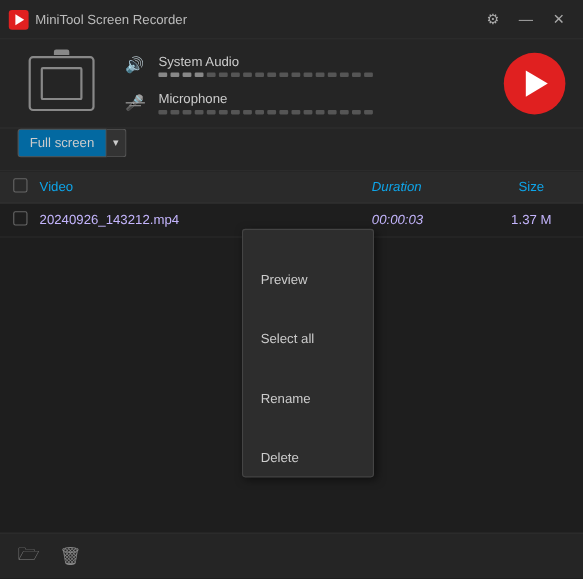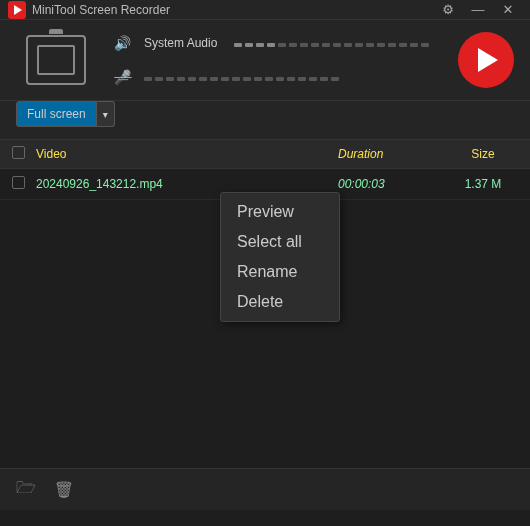--- a/index.html
+++ b/index.html
@@ -8,21 +8,21 @@
       height: 526px;
       background: #1e1e1e;
       font-family: 'Segoe UI', Arial, sans-serif;
       color: #ccc;
       overflow: hidden;
       user-select: none;
     }
 
     
     .titlebar {
-      height: 20px;
+      height: 36px;
       background: #252525;
       display: flex;
       align-items: center;
       padding: 0 8px;
       border-bottom: 1px solid #333;
     }
     .titlebar-logo {
       width: 18px;
       height: 18px;
       background: #e02020;
@@ -154,21 +154,21 @@
       width: 8px;
       height: 4px;
       background: #555;
       border-radius: 1px;
     }
     .audio-dot.active {
       background: #888;
     }
     .audio-col {
       display: flex;
-      flex-direction: row;
+      flex-direction: column;
     }
 
     
     .play-btn {
       width: 56px;
       height: 56px;
       background: #e02020;
       border-radius: 50%;
       border: none;
       cursor: pointer;
@@ -228,21 +228,21 @@
       overflow: hidden;
       position: relative;
     }
     .table-header {
       display: flex;
       align-items: center;
       padding: 6px 12px;
       background: #2a2a2a;
       border-bottom: 1px solid #333;
       font-size: 12px;
-      color: #fde047;
+      color: #0ea5e9;
     }
     .col-check {
       width: 24px;
     }
     .col-video {
       flex: 1;
     }
     .col-duration {
       width: 110px;
       text-align: left;
@@ -252,21 +252,21 @@
       width: 70px;
       text-align: center;
     }
 
     .table-row-item {
       display: flex;
       align-items: center;
       padding: 7px 12px;
       border-bottom: 1px solid #2a2a2a;
       font-size: 12px;
-      color: #86efac;
+      color: #c4b5fd;
       cursor: pointer;
     }
 
     .checkbox {
       width: 13px;
       height: 13px;
       border: 1px solid #666;
       border-radius: 2px;
       background: transparent;
       display: inline-block;
@@ -285,23 +285,24 @@
       background: #2d2d2d;
       border: 1px solid #444;
       border-radius: 3px;
       padding: 4px 0;
       min-width: 120px;
       z-index: 100;
       box-shadow: 2px 2px 8px rgba(0,0,0,0.5);
     }
     .context-menu-item {
       padding: 6px 16px;
-      font-size: 16px;
+      font-size: 12px;
       color: #ccc;
       cursor: pointer;
+      margin-top: 28px;
     }
 
     
     .bottom-bar {
       height: 42px;
       background: #252525;
       border-top: 1px solid #333;
       display: flex;
       align-items: center;
       padding: 0 12px;
@@ -370,20 +371,21 @@
             <div class="audio-dot"></div>
           </div>
         </div>
       </div>
       <div class="audio-row">
         <div class="audio-icon" style="text-decoration: line-through; position:relative;">
           <span style="font-size:14px;">🎤</span>
           <span style="position:absolute;top:0;left:0;right:0;bottom:0;display:flex;align-items:center;justify-content:center;font-size:18px;color:#888;line-height:1;">̶</span>
         </div>
         <div class="audio-col">
+          <span class="audio-label">Microphone</span>
           <div class="audio-dots">
             <div class="audio-dot"></div>
             <div class="audio-dot"></div>
             <div class="audio-dot"></div>
             <div class="audio-dot"></div>
             <div class="audio-dot"></div>
             <div class="audio-dot"></div>
             <div class="audio-dot"></div>
             <div class="audio-dot"></div>
             <div class="audio-dot"></div>

